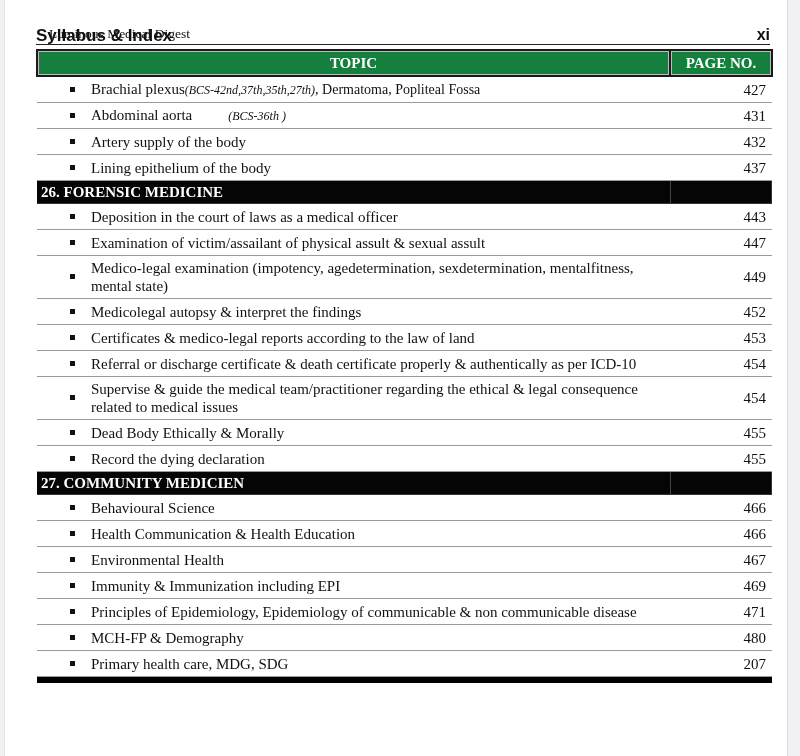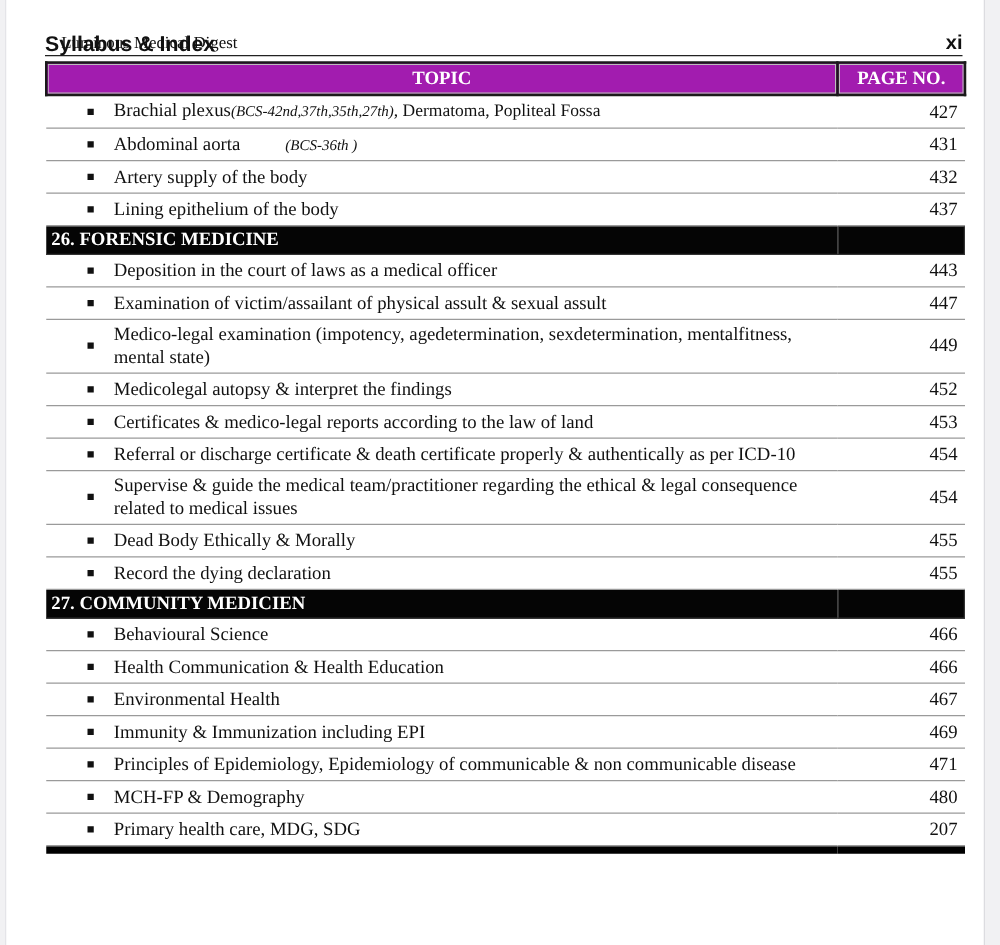--- a/index.html
+++ b/index.html
@@ -24,21 +24,21 @@
     .rh-right { position: absolute; right: 0; top: 2px; font-size: 16px; font-weight: bold; font-family: Liberation Sans, sans-serif; }
 
     table.index {
       position: absolute; left: 31px; top: 49px; width: 735px;
       border-collapse: collapse; table-layout: fixed;
     }
     table.index col.c-topic { width: 633px; }
     table.index col.c-page { width: 102px; }
 
     th {
-      background: #a21caf; color: #fff; font-weight: bold;
+      background: #15803d; color: #fff; font-weight: bold;
       font-family: "Liberation Serif", serif; font-size: 15px;
       height: 24px; padding: 0;
       border: 2px solid #1a1a1a;
       box-shadow: inset 0 0 0 1px #bdbdbd;
     }
     th.th-page { font-size: 15px; }
 
     tr.item td {
       border-bottom: 1.5px solid #9a9a9a;
       font-size: 15px; line-height: 18px;

